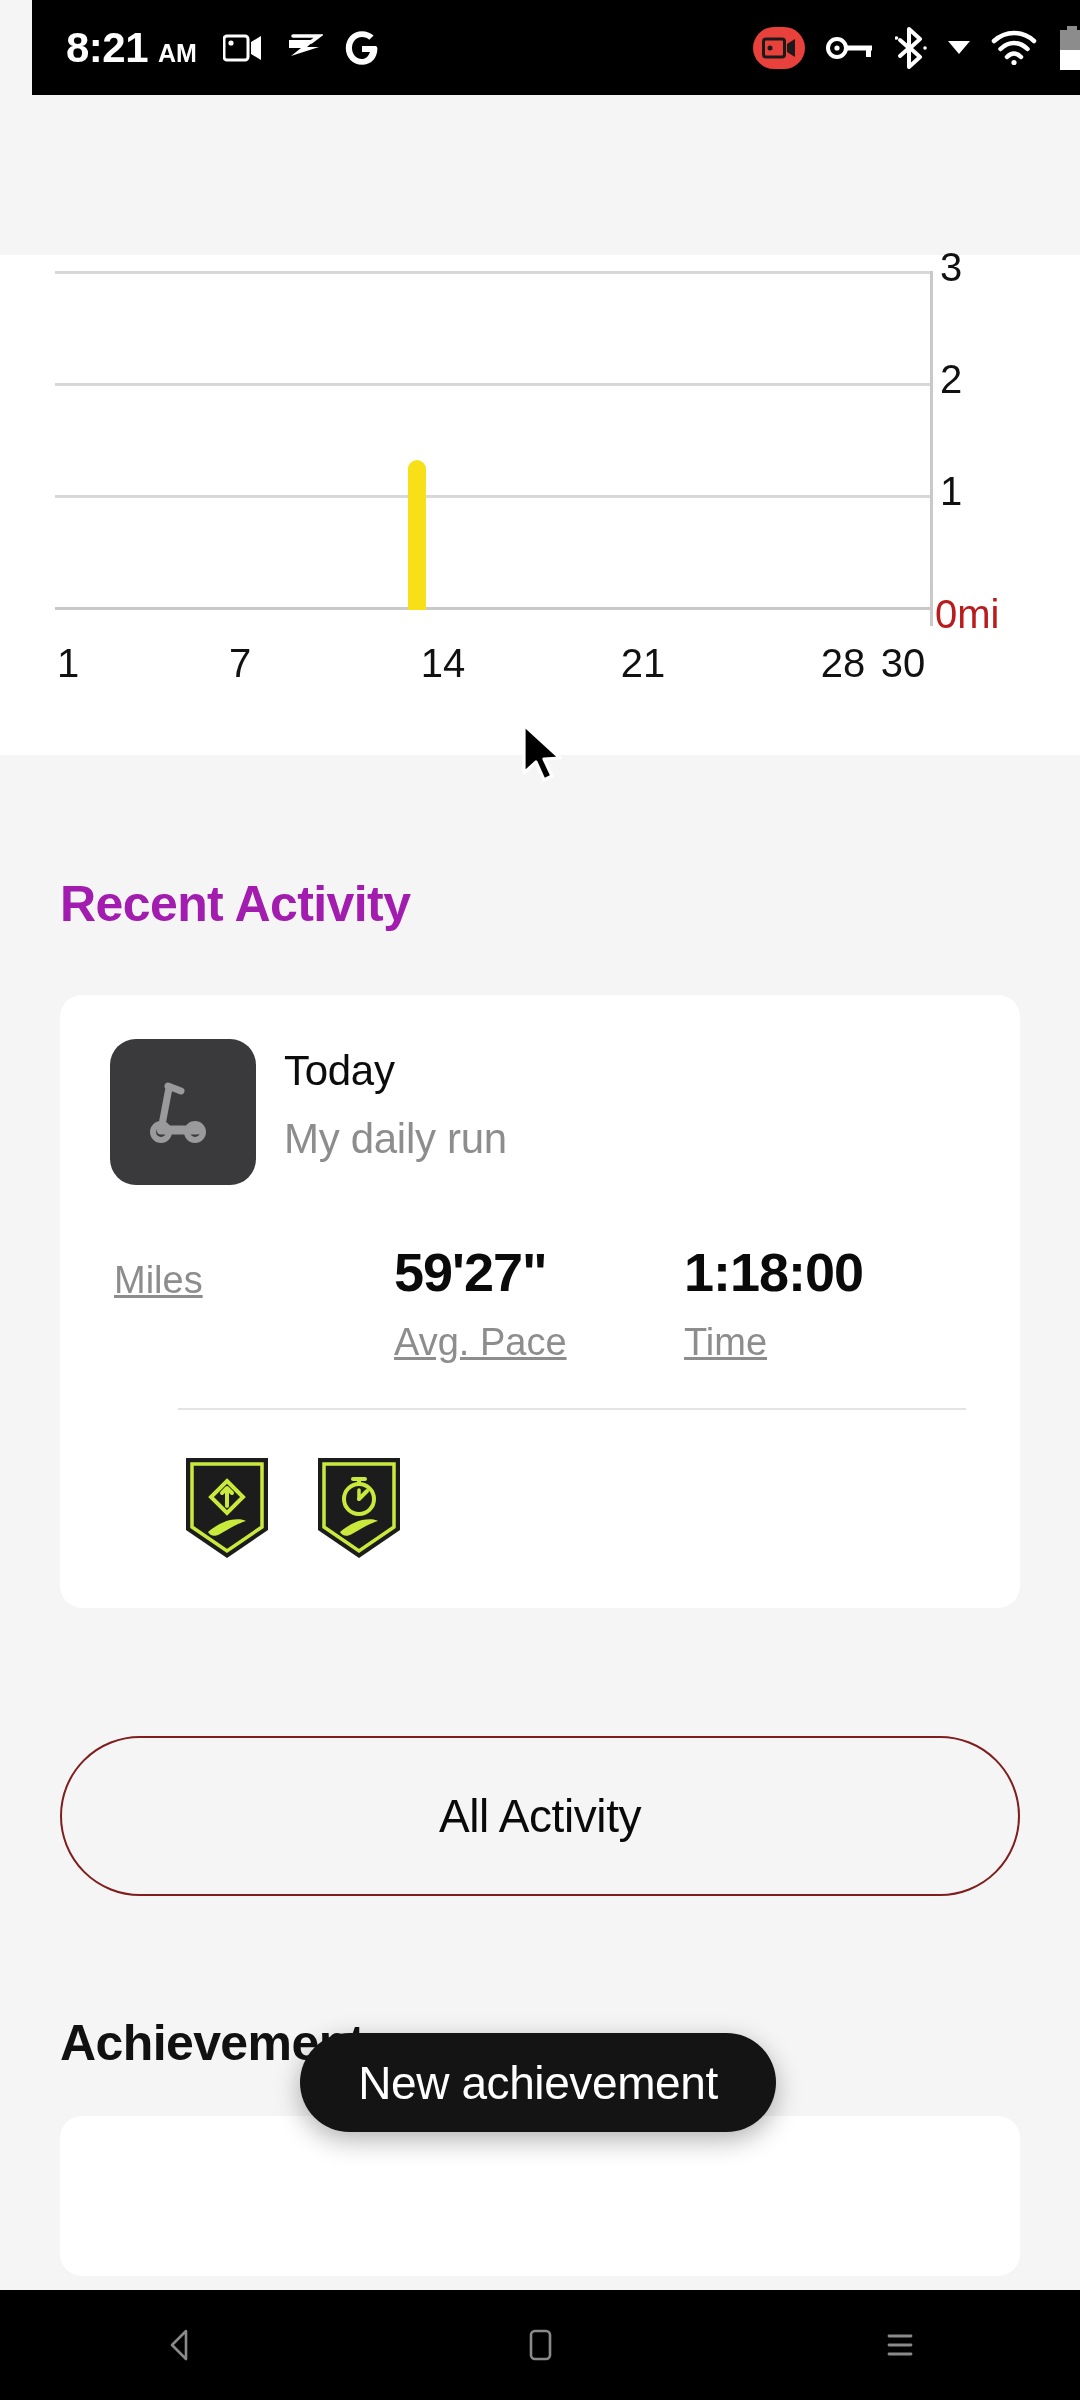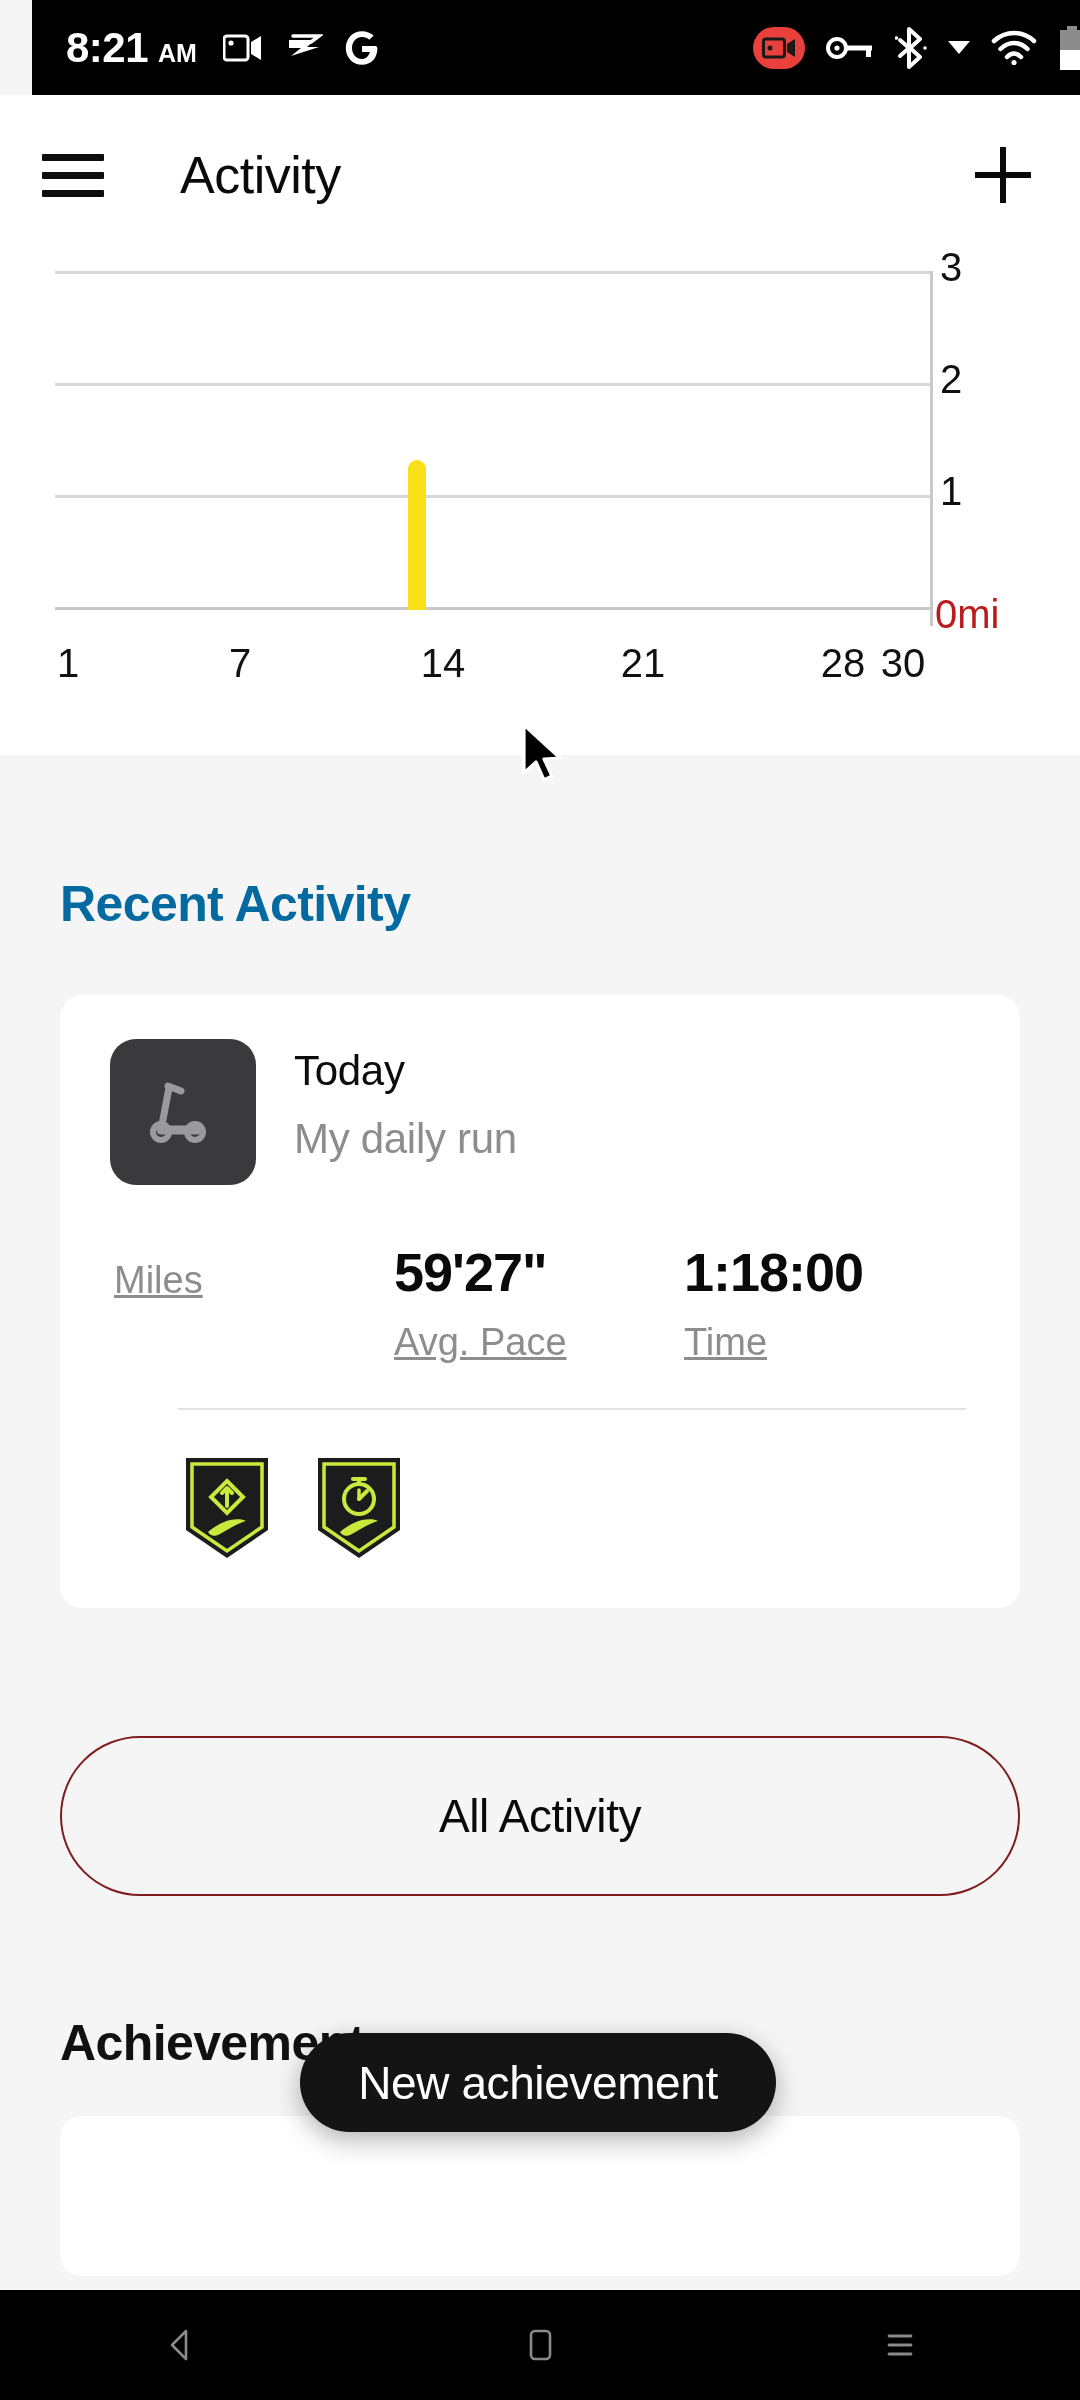--- a/index.html
+++ b/index.html
@@ -54,27 +54,27 @@
   .bar { position:absolute; width:18px; background:#F7E018; border-radius:9px 9px 0 0; }
   .xticks { position:absolute; left:0; top:386px; width:1080px; height:60px; }
   .xtick { position:absolute; font-size:40px; color:#111; transform:translateX(-50%); }
   .zero-lab { position:absolute; left:935px; top:337px; font-size:40px; color:#b91c1c; }
 
   
   .cursor { position:absolute; left:520px; top:723px; width:44px; height:60px; z-index:40; pointer-events:none; }
 
   
   .content { position:absolute; top:755px; left:0; width:1080px; background:#F5F5F5; padding-bottom:40px; }
-  .section-title { font-size:50px; font-weight:700; color:#0369a1; padding:120px 0 0 60px; letter-spacing:-0.6px; }
+  .section-title { font-size:50px; font-weight:700; color:#a21caf; padding:120px 0 0 60px; letter-spacing:-0.6px; }
 
   .card {
     margin:62px 60px 0 60px; background:#fff; border-radius:22px;
     padding:44px 50px 46px 50px;
   }
-  .card-head { display:flex; align-items:flex-start; gap:38px; }
+  .card-head { display:flex; align-items:flex-start; gap:28px; }
   .route-thumb {
     width:146px; height:146px; border-radius:26px; background:#3A3A3C;
     display:flex; align-items:center; justify-content:center; flex:0 0 auto;
   }
   .card-head-text { padding-top:8px; }
   .today { font-size:42px; color:#0c0c0c; font-weight:400; letter-spacing:-0.3px; }
   .subtitle { font-size:42px; color:#8d8d8d; margin-top:20px; letter-spacing:-0.3px; }
 
   .stats { display:flex; margin-top:56px; padding-left:4px; }
   .stat { width:280px; }
@@ -165,29 +165,20 @@
         <circle cx="23" cy="32.5" r="2.6" fill="#fff"></circle>
       </svg>
       <svg width="28" height="44" viewBox="0 0 28 44">
         <rect x="9" y="0" width="10" height="4" fill="#8c8c8c"></rect>
         <rect x="2" y="4" width="24" height="40" fill="#8c8c8c"></rect>
         <rect x="2" y="24" width="24" height="20" fill="#ffffff"></rect>
       </svg>
     </div>
   </div>
 
-  <div class="appbar">
-    <div class="hamburger">
-      <span></span>
-        <span></span>
-        <span></span>
-    </div>
-    <div class="appbar-title">Activity</div>
-    <div class="plus-btn"></div>
-  </div>
 
   <div class="chart-section">
     <div class="chart-wrap">
 
       <div class="gridline" style="left:55px; top:16px;"></div>
       <div class="gridline" style="left:55px; top:128px;"></div>
       <div class="gridline" style="left:55px; top:240px;"></div>
       <div class="gridline" style="left:55px; top:352px; background:#c9c9c9;"></div>
       <div class="axis-v"></div>
 

